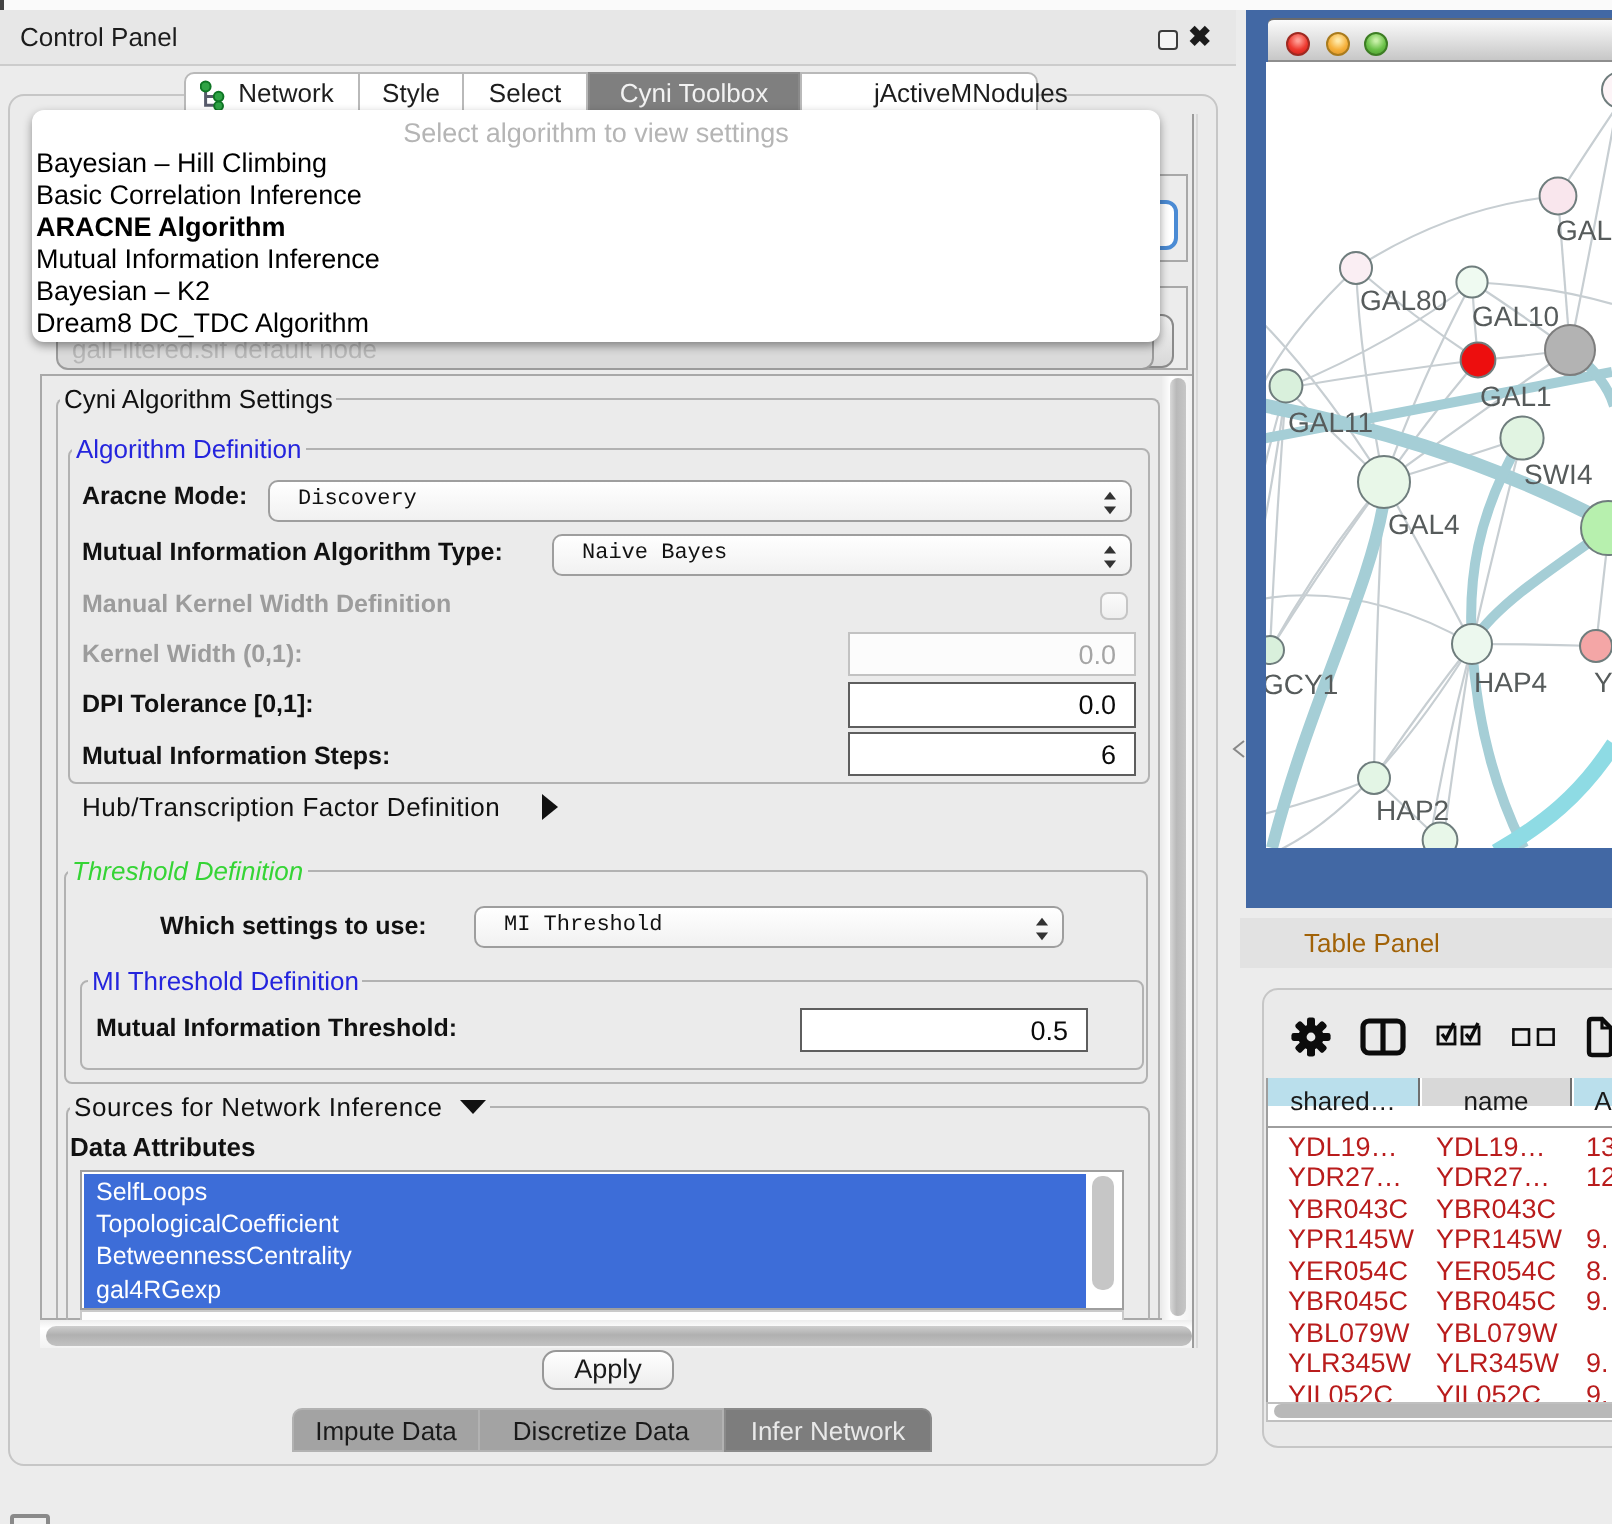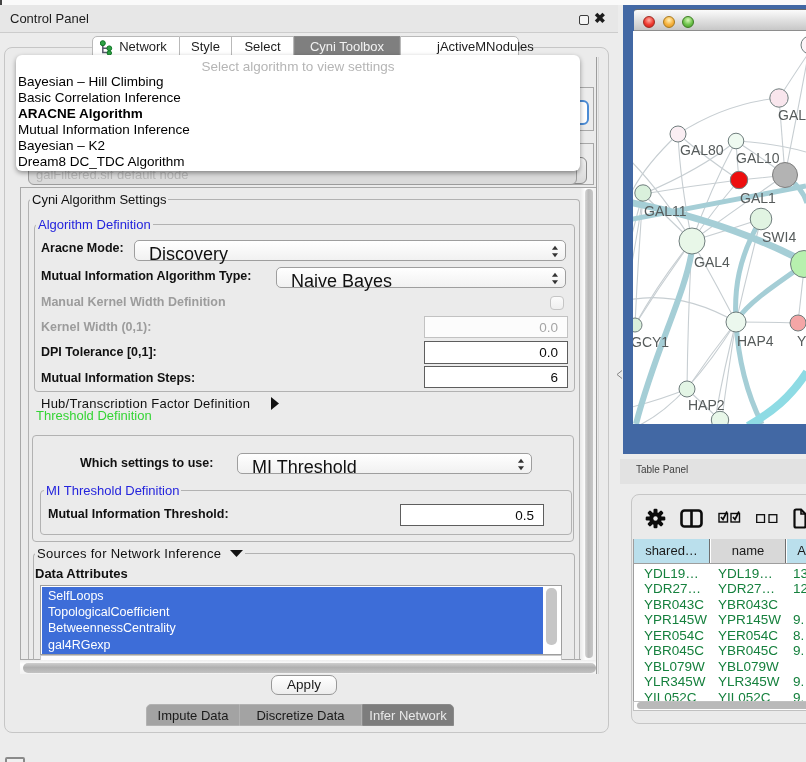--- a/index.html
+++ b/index.html
@@ -28,21 +28,21 @@
 #popup .it{position:absolute;left:2px;font-size:13.5px;color:#000;white-space:nowrap;}
 #hidcombo{left:28px;top:160px;width:549px;height:25px;background:#dadada;border:1px solid #9b9b9b;border-radius:6px;z-index:5;}
 
 #scrollpane{left:20px;top:187px;width:576px;height:473px;background:#ebebeb;border:1px solid #a8a8a8;border-right:none;}
 
 .grp{position:absolute;border:1px solid #b2b2b2;border-radius:4px;}
 .grplbl{position:absolute;font-size:13px;background:#ebebeb;padding:0 2px;white-space:nowrap;z-index:3;}
 .lbl{position:absolute;font-size:12.5px;font-weight:700;color:#111;white-space:nowrap;}
 .lblg{position:absolute;font-size:12.5px;font-weight:700;color:#9c9c9c;white-space:nowrap;}
 .combo{position:absolute;background:linear-gradient(#ffffff,#f1f1f1);border:1px solid #9e9e9e;border-radius:5px;
-  font-size:18px;color:#111;}
+  font-size:11px;color:#111;font-family:Liberation Mono, monospace;}
 .combo .ctx{position:absolute;left:14px;top:3px;}
 .combo .ar{position:absolute;right:6px;top:4px;width:8px;height:13px;}
 .fld{position:absolute;background:#ffffff;border:1px solid #5e5e5e;font-size:13.5px;color:#0a0a0a;text-align:right;padding-right:9px;line-height:21px;}
 .fldd{position:absolute;background:#fcfcfc;border:1px solid #c2c2c2;font-size:13.5px;color:#a5a5a5;text-align:right;padding-right:9px;line-height:21px;}
 
 #datalist{left:40px;top:585px;width:522px;height:70px;background:#ffffff;border:1px solid #9e9e9e;}
 #bluelist{position:absolute;left:1px;top:1px;width:501px;height:67px;background:#3d6dd8;color:#fff;font-size:12.5px;line-height:16.2px;padding:1px 0 0 6px;}
 
 .sbtrack{position:absolute;background:#f4f4f4;}
 .sbthumb{position:absolute;background:#b7b7b7;border-radius:5px;}
@@ -52,25 +52,25 @@
 .btab.sel{background:#7d7d7d;color:#e9e9e9;font-weight:400;border-color:#8a8a8a;}
 #applybtn{left:271px;top:675px;width:66px;height:20px;background:linear-gradient(#ffffff,#ededed);
   border:1px solid #989898;border-radius:7px;font-size:13.5px;color:#1a1a1a;text-align:center;line-height:18px;}
 
 #netwin{left:623px;top:5px;width:183px;height:449px;background:#4268a4;}
 #nettitle{left:634px;top:9px;width:172px;height:22px;background:linear-gradient(#fbfbfb,#c7c7c7);border-top:1px solid #6a6a6a;border-bottom:1px solid #8e8e8e;border-radius:3px 0 0 0;}
 .light{position:absolute;top:15.5px;width:12px;height:12px;border-radius:50%;}
 #netcanvas{left:633px;top:31px;width:173px;height:393px;background:#ffffff;overflow:hidden;}
 
 #tpbar{left:620px;top:459px;width:186px;height:25px;background:#e2e2e2;}
-#tpbar .t{position:absolute;left:16px;top:5px;font-size:10px;color:#404040;}
+#tpbar .t{position:absolute;left:32px;top:5px;font-size:13px;color:#a16207;}
 #tpanel{left:631px;top:494px;width:185px;height:230px;background:#eaeaea;border:1px solid #c6c6c6;border-radius:8px;}
 #tablearea{left:633px;top:539px;width:173px;height:171px;background:#ffffff;border-left:1px solid #9e9e9e;}
-.hcell{position:absolute;top:539px;height:24px;font-size:13px;color:#1a1a1a;text-align:center;line-height:23px;border-right:1px solid #6f6f6f;}
-.trow{position:absolute;font-size:13.5px;color:#15803d;white-space:nowrap;}
+.hcell{position:absolute;top:539px;height:14px;font-size:13px;color:#1a1a1a;text-align:center;line-height:23px;border-right:1px solid #6f6f6f;}
+.trow{position:absolute;font-size:13.5px;color:#b91c1c;white-space:nowrap;}
 </style>
 </head>
 <body>
 <div id="root">
   <div class="abs" id="topstrip"></div>
   <div class="abs" style="left:0;top:0;width:2px;height:5px;background:#444;"></div>
   <div class="abs" id="titlebar">
       <span class="t">Control Panel</span>
     </div>
   <div class="abs" id="floatbtn"></div>
@@ -145,21 +145,21 @@
 
   <div class="lbl" style="left:41px;top:371px;">Mutual Information Steps:</div>
   <div class="fld" style="left:424px;top:366px;width:144px;height:22px;">6</div>
 
   <div class="abs" style="left:41px;top:396px;font-size:13px;color:#111;letter-spacing:0.25px;">Hub/Transcription Factor Definition</div>
   <svg class="abs" style="left:270px;top:397px;" width="10" height="13" viewBox="0 0 10 13">
       <path d="M1 0 L9 6.5 L1 13 Z" fill="#111"></path>
     </svg>
 
   <div class="grp" style="left:32px;top:435px;width:542px;height:107px;"></div>
-  <div class="grplbl" style="left:34px;top:408px;color:#35d435;">Threshold Definition</div>
+  <div class="grplbl" style="left:34px;top:428px;color:#35d435;font-style:italic;">Threshold Definition</div>
 
   <div class="lbl" style="left:80px;top:456px;">Which settings to use:</div>
   <div class="combo" style="left:237px;top:453px;width:295px;height:21px;">
     <span class="ctx">MI Threshold</span>
     <svg class="ar" viewBox="0 0 9 15">
         <path d="M4.5 1 L8 5.5 L1 5.5 Z" fill="#333"></path>
         <path d="M4.5 14 L8 9.5 L1 9.5 Z" fill="#333"></path>
       </svg>
   </div>
 
@@ -184,21 +184,21 @@
   <div class="sbthumb" style="left:585px;top:189px;width:8px;height:469px;background:linear-gradient(90deg,#d8d8d8,#b9b9b9 40%,#c6c6c6);z-index:2;"></div>
   <div class="abs" style="left:596px;top:57px;width:1px;height:617px;background:#9c9c9c;z-index:2;"></div>
   <div class="abs" style="left:598px;top:57px;width:1px;height:617px;background:#d8d8d8;z-index:2;"></div>
   <div class="sbtrack" style="left:20px;top:660px;width:576px;height:14px;background:linear-gradient(#ededed,#ffffff 30%,#f2f2f2);z-index:2;"></div>
   <div class="sbthumb" style="left:23px;top:663px;width:573px;height:10px;background:linear-gradient(#cecece,#b0b0b0 45%,#c2c2c2);z-index:2;"></div>
 
   <div class="abs" id="applybtn">Apply</div>
 
   <div class="btab" style="left:146px;width:94px;border-radius:5px 0 0 0;">Impute Data</div>
   <div class="btab" style="left:240px;width:122px;border-left:none;">Discretize Data</div>
-  <div class="btab sel" style="left:362px;width:92px;border-radius:0 5px 0 0;">Infer Network</div>
+  <div class="btab sel" style="left:362px;width:104px;border-radius:0 5px 0 0;">Infer Network</div>
 
   <div class="abs" style="left:5px;top:757px;width:20px;height:14px;border:2px solid #8a8a8a;border-radius:2px;background:#f0f0f0;"></div>
 
   <svg class="abs" style="left:616px;top:370px;" width="7" height="9" viewBox="0 0 7 9">
       <path d="M6 0.5 L1 4.5 L6 8.5" stroke="#888" stroke-width="1" fill="none"></path>
     </svg>
 
   <div class="abs" id="netwin"></div>
   <div class="abs" id="nettitle"></div>
   <div class="light" style="left:643px;background:radial-gradient(circle at 50% 32%,#ff9e95 8%,#ee3a30 55%,#cf1d17 95%);border:1px solid #9e2a22;"></div>

